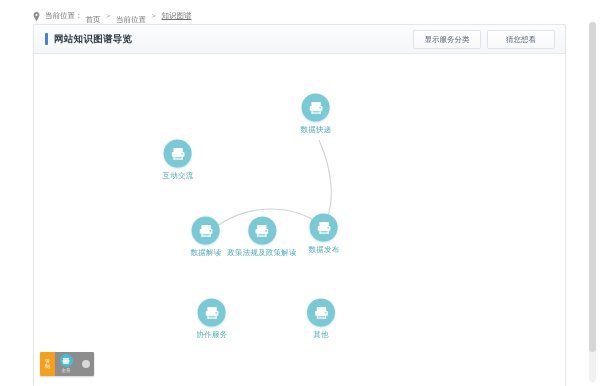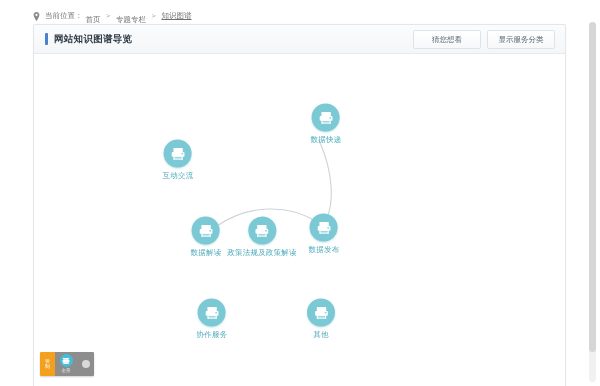--- a/index.html
+++ b/index.html
@@ -110,46 +110,46 @@
   <div class="breadcrumb">
     <span class="pin-icon">
       <svg width="7" height="9" viewBox="0 0 7 9">
         <path d="M3.5 0C1.9 0 .6 1.3.6 2.9c0 2.1 2.9 6.1 2.9 6.1s2.9-4 2.9-6.1C6.4 1.3 5.1 0 3.5 0z" fill="#8c8c8c"></path>
         <circle cx="3.5" cy="2.9" r="1.05" fill="#ffffff"></circle>
       </svg>
     </span>
     <span class="bc-label">当前位置：</span>
     <span class="bc-link">首页</span>
     <span class="bc-sep">＞</span>
-    <span class="bc-link">专题专栏</span>
+    <span class="bc-link">当前位置</span>
     <span class="bc-sep">＞</span>
     <span class="bc-cur">知识图谱</span>
   </div>
 
   <div class="panel">
 
     <div class="panel-head">
       <div class="title-wrap">
         <span class="title-bar"></span>
         <span class="panel-title">网站知识图谱导览</span>
       </div>
       <div class="head-actions">
+        <div class="hbtn">显示服务分类</div>
         <div class="hbtn">猜您想看</div>
-        <div class="hbtn">显示服务分类</div>
       </div>
     </div>
 
     <div class="canvas">
 
       <svg class="edges" viewBox="0 0 531 339">
         <path d="M285 86 C 300 120, 300 150, 292 166" fill="none" stroke="#cfd3d6" stroke-width="1.1"></path>
         <path d="M183 172 C 215 150, 255 150, 283 168" fill="none" stroke="#cfd3d6" stroke-width="1.1"></path>
       </svg>
 
-      <div class="node" style="left:282px;top:70px;margin-left:10px;">
+      <div class="node" style="left:282px;top:60px;">
         <span class="bubble">
           <svg class="glyph" width="15" height="15" viewBox="0 0 16 16">
             <rect x="3" y="1.5" width="10" height="4.3" rx="0.6" fill="#ffffff"></rect>
             <rect x="1.2" y="5.8" width="13.6" height="5" rx="1" fill="#ffffff"></rect>
             <rect x="3" y="10.4" width="10" height="4.1" rx="0.6" fill="#ffffff"></rect>
             <rect x="4.2" y="11.4" width="7.6" height="0.8" fill="#7cc9d6"></rect>
             <rect x="4.2" y="12.9" width="7.6" height="0.8" fill="#7cc9d6"></rect>
             <rect x="11.4" y="7.2" width="2" height="1.2" fill="#7cc9d6"></rect>
           </svg>
         </span>

